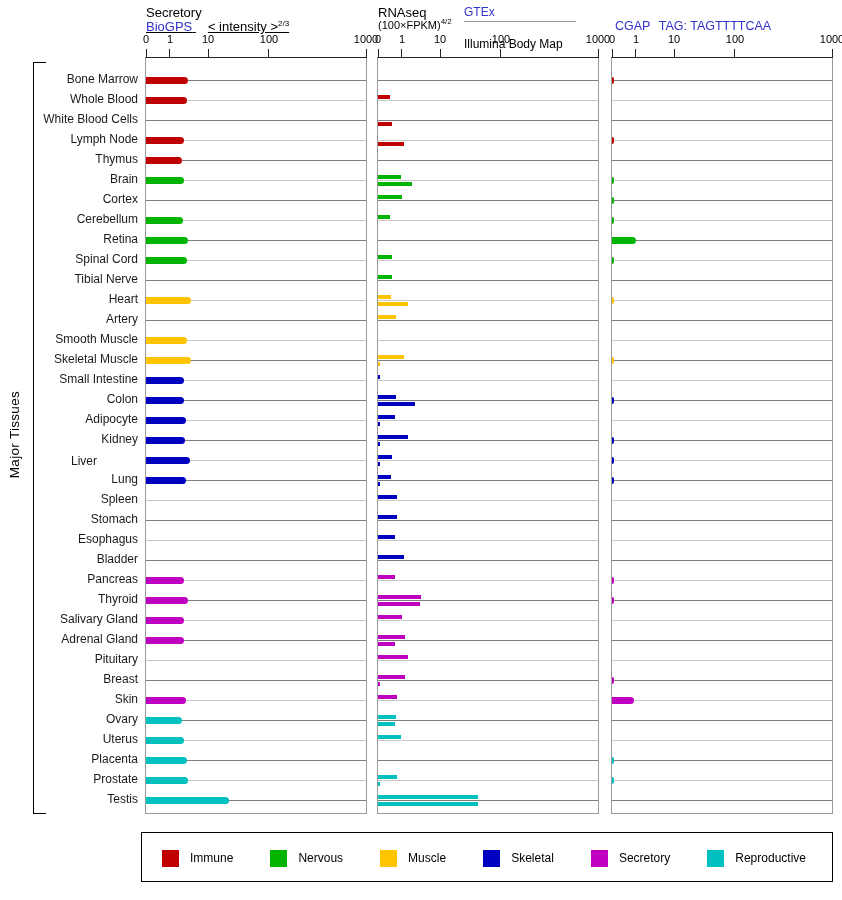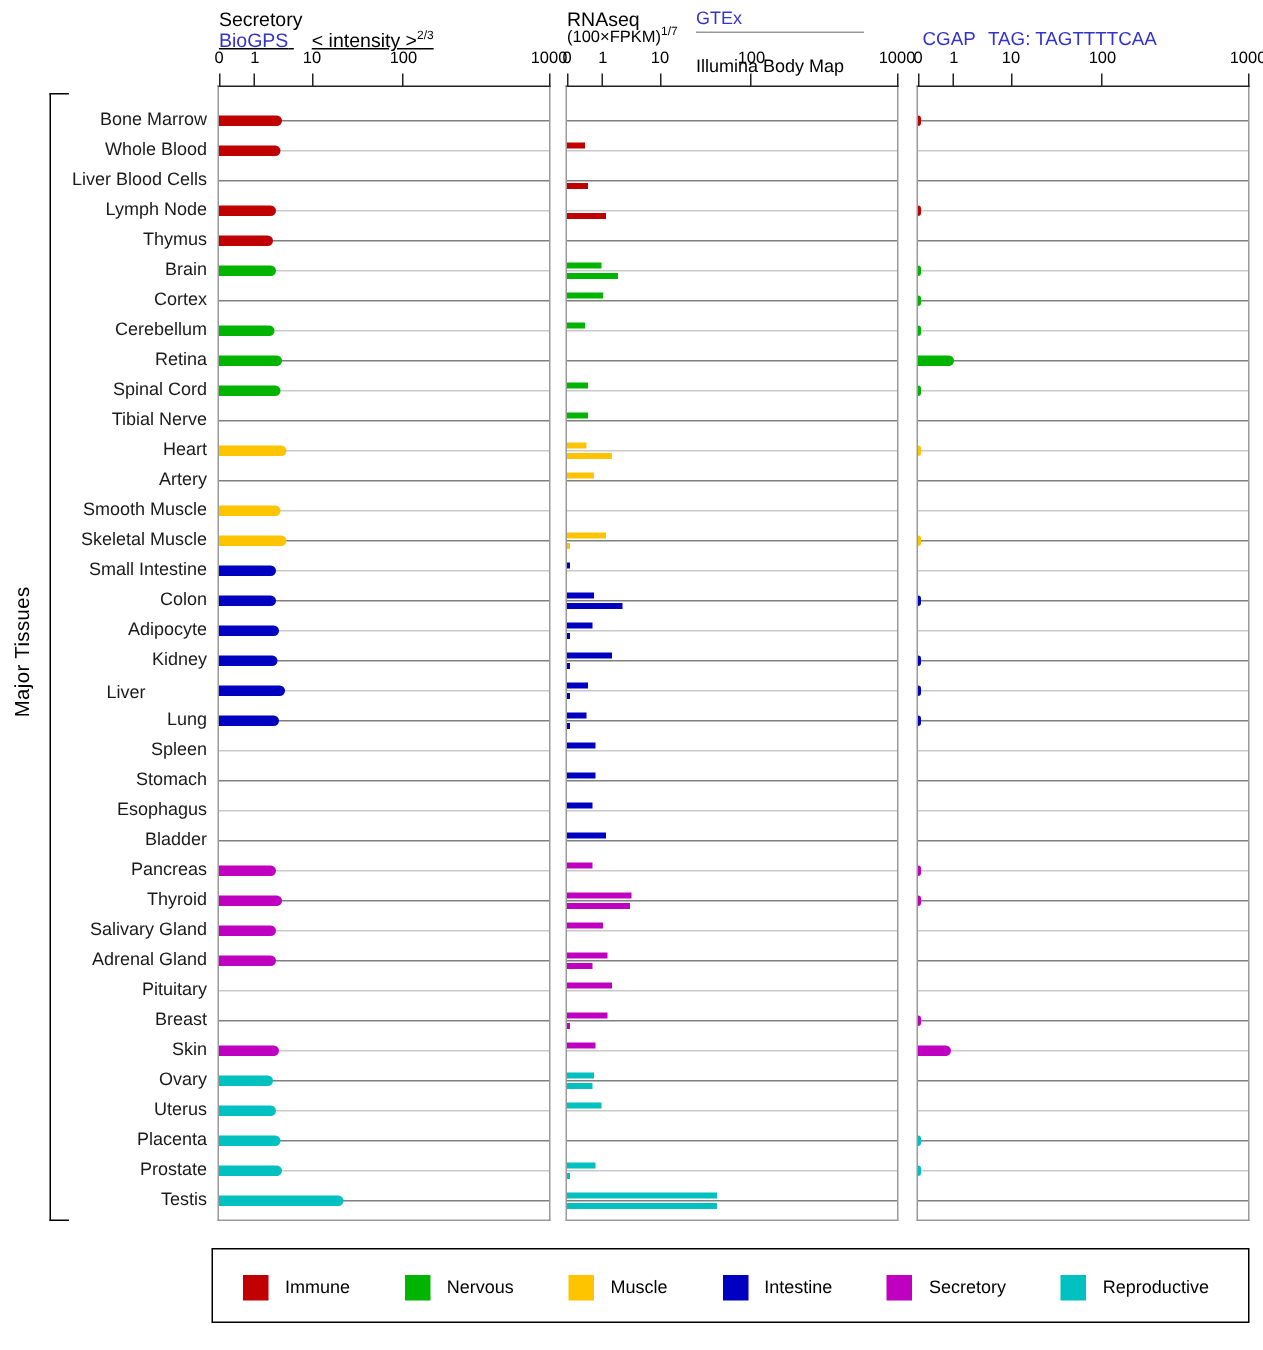--- a/index.html
+++ b/index.html
@@ -64,21 +64,21 @@
 <div class="stage" id="stage">
 
   <div class="major-tissues">
     <span>Major Tissues</span>
   </div>
   <div class="bracket"></div>
 
   <div id="tissue-labels">
       <div class="tlabel" style="top: 71px;">Bone Marrow</div>
       <div class="tlabel" style="top: 91px;">Whole Blood</div>
-      <div class="tlabel" style="top: 111px;">Liver Blood Cells</div>
+      <div class="tlabel" style="top: 111px;">White Blood Cells</div>
       <div class="tlabel" style="top: 131px;">Lymph Node</div>
       <div class="tlabel" style="top: 151px;">Thymus</div>
       <div class="tlabel" style="top: 171px;">Brain</div>
       <div class="tlabel" style="top: 191px;">Cortex</div>
       <div class="tlabel" style="top: 211px;">Cerebellum</div>
       <div class="tlabel" style="top: 231px;">Retina</div>
       <div class="tlabel" style="top: 251px;">Spinal Cord</div>
       <div class="tlabel" style="top: 271px;">Tibial Nerve</div>
       <div class="tlabel" style="top: 291px;">Heart</div>
       <div class="tlabel" style="top: 311px;">Artery</div>
@@ -190,21 +190,21 @@
         <div class="bar center" style="width: 38px; background: rgb(0, 192, 192); top: 679px;"></div>
         <div class="bar center" style="width: 41px; background: rgb(0, 192, 192); top: 699px;"></div>
         <div class="bar center" style="width: 42px; background: rgb(0, 192, 192); top: 719px;"></div>
         <div class="bar center" style="width: 83px; background: rgb(0, 192, 192); top: 739px;"></div>
       </div>
   </div>
 
   <div class="panel" id="panel-1" style="left:377px;">
     <div class="hdr hdr-title" style="left:0;top:-53px;">RNAseq</div>
     <div class="hdr" style="left:0;top:-39px;font-size:11px;">
-      <span>(100×FPKM)</span><sup class="sup">1/7</sup>
+      <span>(100×FPKM)</span><sup class="sup">4/2</sup>
     </div>
     <div class="gtex-block">
       <span class="link">GTEx</span>
       <div class="gtex-sep">Illumina Body Map</div>
     </div>
     <div id="axis-1">
         <div class="tickmark" style="left: -0.5px;"></div>
         <div class="ticklabel" style="left: 0px;">0</div>
         <div class="tickmark" style="left: 23.48px;"></div>
         <div class="ticklabel" style="left: 23.98px;">1</div>
@@ -387,21 +387,21 @@
       <div class="legend-item">
         <div class="legend-swatch" style="background: rgb(0, 180, 0);"></div>
         <span class="legend-label">Nervous</span>
       </div>
       <div class="legend-item">
         <div class="legend-swatch" style="background: rgb(255, 196, 0);"></div>
         <span class="legend-label">Muscle</span>
       </div>
       <div class="legend-item">
         <div class="legend-swatch" style="background: rgb(0, 0, 192);"></div>
-        <span class="legend-label">Intestine</span>
+        <span class="legend-label">Skeletal</span>
       </div>
       <div class="legend-item">
         <div class="legend-swatch" style="background: rgb(192, 0, 192);"></div>
         <span class="legend-label">Secretory</span>
       </div>
       <div class="legend-item">
         <div class="legend-swatch" style="background: rgb(0, 192, 192);"></div>
         <span class="legend-label">Reproductive</span>
       </div>
     </div>

